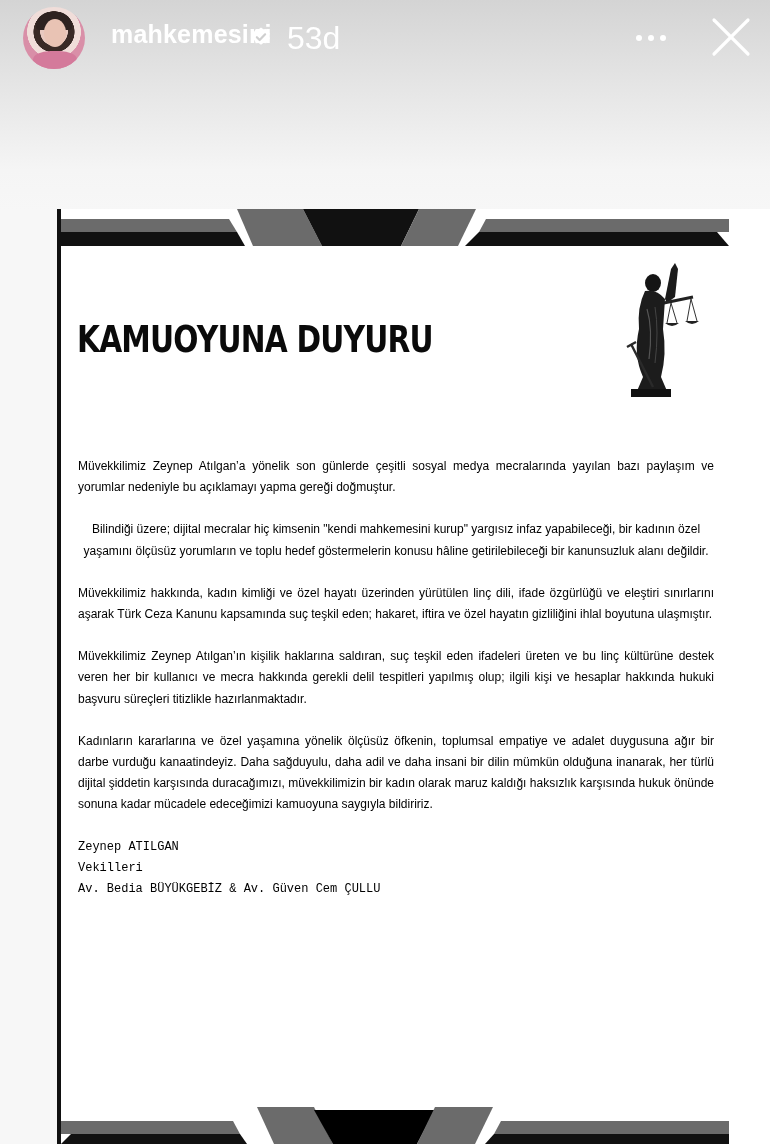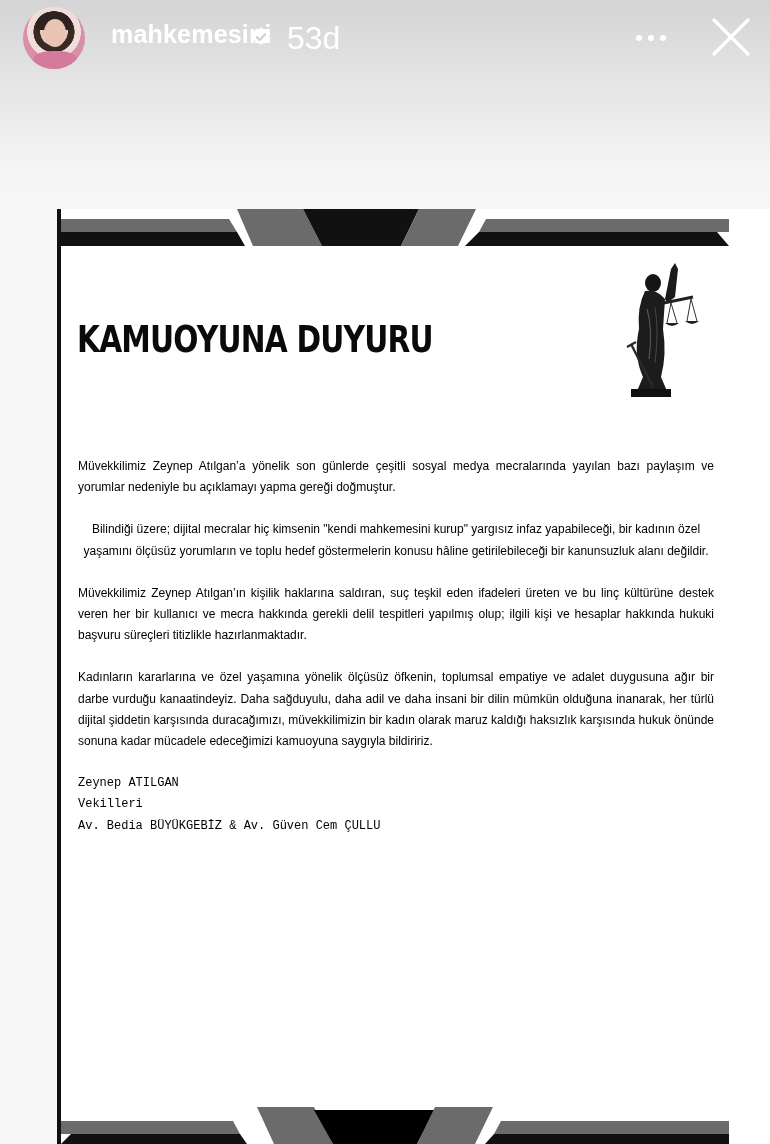--- a/index.html
+++ b/index.html
@@ -123,20 +123,21 @@
 
     <line x1="8" y1="85" x2="30" y2="128" stroke="#2a2a2a" stroke-width="2.4"></line>
     <line x1="4" y1="88" x2="13" y2="83" stroke="#2a2a2a" stroke-width="2.4"></line>
 
     <rect x="8" y="130" width="40" height="8" fill="#111"></rect>
   </svg>
 
   <div class="body-text">
     <p>Müvekkilimiz Zeynep Atılgan’a yönelik son günlerde çeşitli sosyal medya mecralarında yayılan bazı paylaşım ve yorumlar nedeniyle bu açıklamayı yapma gereği doğmuştur.</p>
     <p class="left">Bilindiği üzere; dijital mecralar hiç kimsenin "kendi mahkemesini kurup" yargısız infaz yapabileceği, bir kadının özel yaşamını ölçüsüz yorumların ve toplu hedef göstermelerin konusu hâline getirilebileceği bir kanunsuzluk alanı değildir.</p>
+    <p>Müvekkilimiz hakkında, kadın kimliği ve özel hayatı üzerinden yürütülen linç dili, ifade özgürlüğü ve eleştiri sınırlarını aşarak Türk Ceza Kanunu kapsamında suç teşkil eden; hakaret, iftira ve özel hayatın gizliliğini ihlal boyutuna ulaşmıştır.</p>
     <p>Müvekkilimiz Zeynep Atılgan’ın kişilik haklarına saldıran, suç teşkil eden  ifadeleri üreten ve bu linç kültürüne destek veren her bir kullanıcı ve mecra hakkında gerekli delil tespitleri yapılmış olup; ilgili kişi ve hesaplar hakkında hukuki başvuru süreçleri titizlikle hazırlanmaktadır.</p>
     <p>Kadınların kararlarına ve özel yaşamına yönelik ölçüsüz öfkenin, toplumsal empatiye ve adalet duygusuna ağır bir darbe vurduğu kanaatindeyiz. Daha sağduyulu, daha adil ve daha insani bir dilin mümkün olduğuna inanarak, her türlü dijital şiddetin karşısında duracağımızı, müvekkilimizin bir kadın olarak maruz kaldığı haksızlık karşısında hukuk önünde sonuna kadar mücadele edeceğimizi kamuoyuna saygıyla bildiririz.</p>
     <div class="signature">
       <div>Zeynep ATILGAN</div>
       <div>Vekilleri</div>
       <div>Av. Bedia BÜYÜKGEBİZ &amp; Av. Güven Cem ÇULLU</div>
     </div>
   </div>
 
   <div class="deco deco-bottom">

